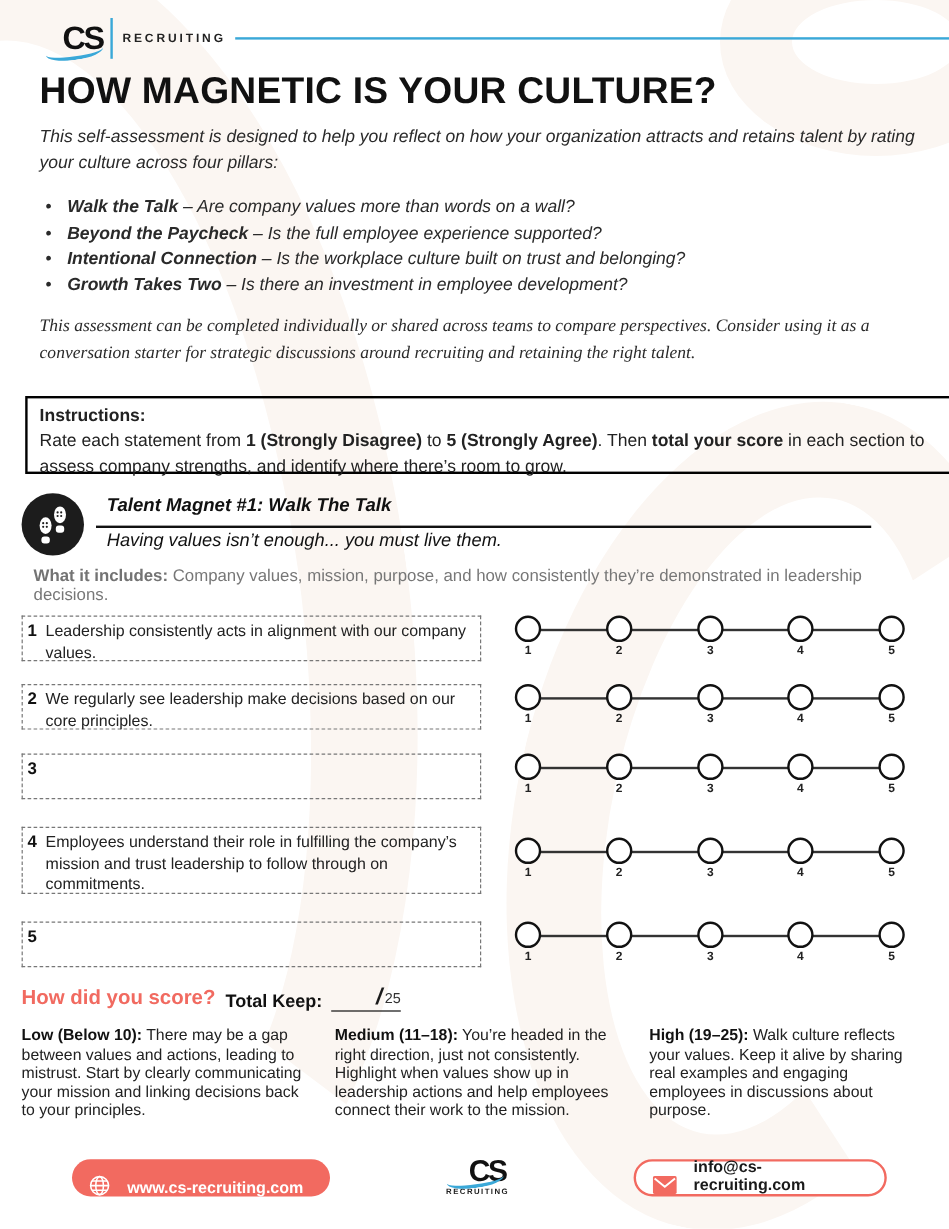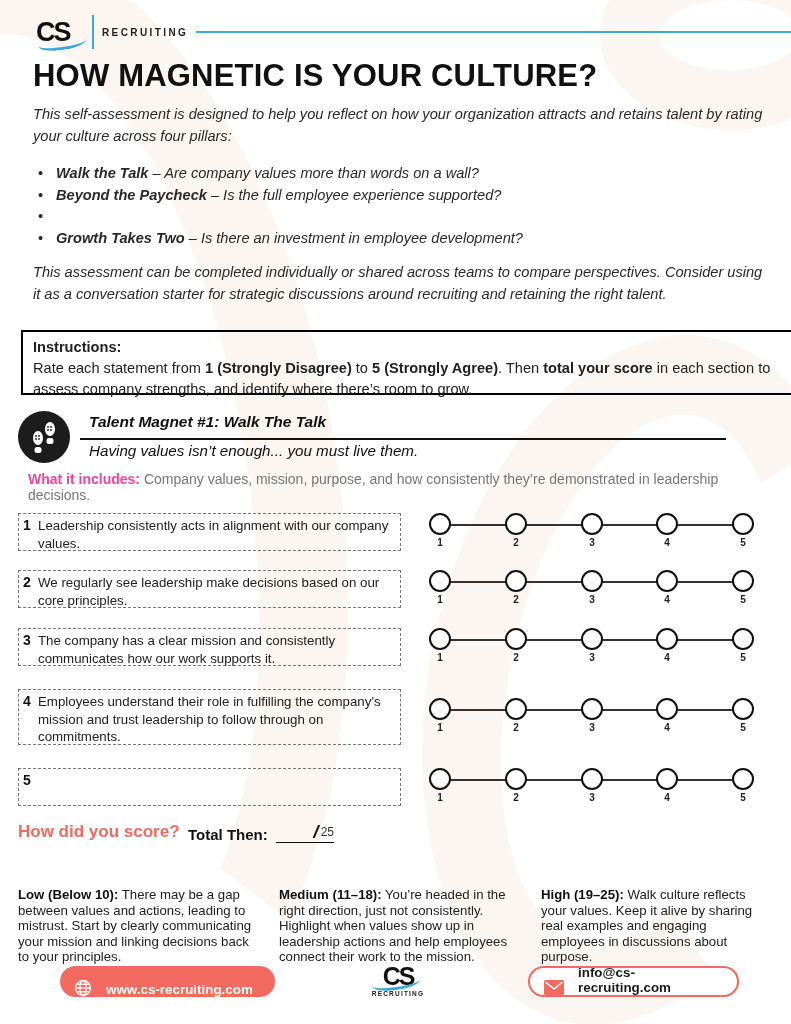--- a/index.html
+++ b/index.html
@@ -9,64 +9,64 @@
   .bg-shape { position: absolute; border-radius: 50%; pointer-events: none; z-index: 0; }
   .bg1 { left: -220px; top: -60px; width: 560px; height: 1120px; border: 90px solid #fbf6f2; border-left-color: transparent; border-bottom-color: transparent; transform: rotate(-8deg); }
   .bg2 { left: 430px; top: 330px; width: 420px; height: 700px; border: 80px solid #fbf6f2; border-right-color: transparent; transform: rotate(12deg); }
   .bg3 { left: 600px; top: -60px; width: 260px; height: 190px; border: 60px solid #fbf6f2; }
 
   .content { position: relative; z-index: 1; }
 
   
   .header { position: absolute; left: 36px; top: 14px; width: 755px; height: 36px; display: flex; align-items: center; }
   .logo { position: relative; width: 50px; height: 36px; }
-  .logo-text { font-family: "Liberation Sans", sans-serif; font-weight: 900; font-size: 27px; letter-spacing: -2px; color: #111; line-height: 36px; }
+  .logo-text { font-family: "Liberation Sans", sans-serif; font-weight: 900; font-size: 27px; letter-spacing: -2px; color: #111; line-height: 36px; margin-left: 16px; }
   .logo-swoosh { position: absolute; left: 2px; top: 22px; width: 48px; height: 14px; border-bottom: 3px solid #3aa8d8; border-radius: 0 0 50% 50%; transform: rotate(-8deg); }
   .logo-divider { width: 2px; height: 34px; background: #3aa8d8; margin: 0 8px 0 6px; }
   .logo-sub { font-size: 10px; font-weight: 700; letter-spacing: 2.4px; color: #222; }
   .header-line { flex: 1; height: 2px; background: #3aa8d8; margin-left: 8px; }
 
   h1 { position: absolute; left: 33px; top: 58px; font-size: 31px; font-weight: 900; letter-spacing: 0.2px; color: #111; }
 
   .intro { position: absolute; left: 33px; top: 103px; width: 730px; font-size: 14.6px; font-style: italic; line-height: 22px; color: #2a2a2a; }
   .pillars { position: absolute; left: 38px; top: 163px; width: 720px; list-style: none; }
   .pillars li { font-size: 14.6px; font-style: italic; line-height: 21.5px; color: #2a2a2a; display: flex; }
   .pillars li .dot { width: 18px; font-style: normal; }
   .pillars li b { font-weight: 700; }
-  .closing { position: absolute; left: 33px; top: 261px; width: 730px; font-size: 14.6px; font-style: italic; line-height: 22px; color: #2a2a2a; }
+  .closing { position: absolute; left: 33px; top: 261px; width: 730px; font-size: 14.6px; font-style: italic; line-height: 22px; color: #2a2a2a; font-family: Liberation Serif, serif; }
 
   .instructions { position: absolute; left: 21px; top: 330px; width: 772px; height: 65px; border: 2px solid #000000; padding: 5px 10px; font-size: 14.6px; line-height: 21px; color: #222; }
   .instructions .ititle { font-weight: 700; display: block; }
   .instructions b { font-weight: 700; }
 
   
   .section-icon { position: absolute; left: 18px; top: 411px; width: 52px; height: 52px; border-radius: 50%; background: #1c1c1c; }
   .section-title { position: absolute; left: 89px; top: 413px; font-size: 15.5px; font-weight: 700; color: #111; font-style: italic; }
   .section-rule { position: absolute; left: 80px; top: 438px; width: 646px; height: 2px; background: #111; }
   .section-sub { position: absolute; left: 89px; top: 442px; font-size: 15.2px; font-style: italic; color: #111; }
   .includes { position: absolute; left: 28px; top: 471px; width: 720px; font-size: 14px; line-height: 16px; color: #777; }
-  .includes b { font-weight: 700; color: #ec4899; }
+  .includes b { font-weight: 700; color: #737373; }
 
   
   .stmt { position: absolute; left: 18px; width: 383px; border: 1px dashed #777; padding: 3px 6px 3px 4px; font-size: 13.3px; line-height: 17.5px; color: #222; display: flex; }
   .stmt .num { width: 15px; flex: none; font-weight: 900; font-size: 14px; color: #111; }
   .scale { position: absolute; left: 428px; width: 330px; height: 38px; }
   .scale .line { position: absolute; left: 12px; right: 12px; top: 11px; height: 2px; background: #333; }
   .scale .opt { position: absolute; top: 0; width: 24px; text-align: center; }
   .scale .circle { width: 22px; height: 22px; border: 2px solid #111; border-radius: 50%; background: #fff; margin: 0 auto; }
   .scale .lbl { font-size: 10px; font-weight: 700; color: #222; margin-top: 2px; }
 
   
   .how { position: absolute; left: 18px; top: 822px; font-size: 17px; font-weight: 700; color: #f16a60; }
   .total { position: absolute; left: 188px; top: 826px; font-size: 15px; font-weight: 700; color: #111; }
   .total-blank { position: absolute; left: 276px; top: 821px; width: 58px; height: 22px; border-bottom: 1.5px solid #111; display: flex; justify-content: flex-end; align-items: flex-end; }
   .slash { font-size: 19px; font-weight: 700; font-style: italic; margin-right: 2px; line-height: 20px; }
   .of { font-size: 12px; color: #333; line-height: 20px; }
 
-  .tier { position: absolute; top: 855px; font-size: 13.2px; line-height: 15.5px; color: #222; margin-top: 32px; }
+  .tier { position: absolute; top: 855px; font-size: 13.2px; line-height: 15.5px; color: #222; }
   .tier b { font-weight: 700; color: #111; }
 
   
   .pill { position: absolute; top: 966px; height: 31px; border-radius: 16px; display: flex; align-items: flex-end; padding: 0 14px; font-size: 13.4px; font-weight: 700; }
   .pill-web { left: 60px; width: 215px; background: #f26a60; color: #fff; }
   .pill-mail { left: 528px; width: 211px; background: #fff; border: 2px solid #f26a60; color: #1a1a1a; }
   .pill .ico { margin-right: 14px; display: inline-flex; }
   .foot-logo { position: absolute; left: 368px; top: 962px; width: 60px; height: 40px; text-align: center; }
   .foot-logo .logo-text { font-size: 25px; line-height: 28px; }
   .foot-logo .foot-sub { font-size: 6.5px; font-weight: 700; letter-spacing: 1.2px; color: #222; }
@@ -98,20 +98,21 @@
     <li>
         <span class="dot">•</span>
         <span><b>Walk the Talk</b><span> – Are company values more than words on a wall?</span></span>
       </li>
     <li>
         <span class="dot">•</span>
         <span><b>Beyond the Paycheck</b><span> – Is the full employee experience supported?</span></span>
       </li>
     <li>
         <span class="dot">•</span>
+        <span><b>Intentional Connection</b><span> – Is the workplace culture built on trust and belonging?</span></span>
       </li>
     <li>
         <span class="dot">•</span>
         <span><b>Growth Takes Two</b><span> – Is there an investment in employee development?</span></span>
       </li>
   </ul>
 
   <p class="closing">This assessment can be completed individually or shared across teams to compare perspectives. Consider using it as a conversation starter for strategic discussions around recruiting and retaining the right talent.</p>
 
   <div class="instructions">
@@ -147,21 +148,20 @@
   <div class="stmt" style="top:513px;height:38px;">
       <span class="num">1</span>
       <span>Leadership consistently acts in alignment with our company values.</span>
     </div>
   <div class="stmt" style="top:570px;height:38px;">
       <span class="num">2</span>
       <span>We regularly see leadership make decisions based on our core principles.</span>
     </div>
   <div class="stmt" style="top:628px;height:38px;">
       <span class="num">3</span>
-      <span>The company has a clear mission and consistently communicates how our work supports it.</span>
     </div>
   <div class="stmt" style="top:689px;height:56px;">
       <span class="num">4</span>
       <span>Employees understand their role in fulfilling the company’s mission and trust leadership to follow through on commitments.</span>
     </div>
   <div class="stmt" style="top:768px;height:38px;">
       <span class="num">5</span>
     </div>
 
   <div class="scale" style="top:513px;">
@@ -274,21 +274,21 @@
         <div class="circle"></div>
         <div class="lbl">4</div>
       </div>
     <div class="opt" style="left:303px;">
         <div class="circle"></div>
         <div class="lbl">5</div>
       </div>
   </div>
 
   <div class="how">How did you score?</div>
-  <div class="total">Total Then:</div>
+  <div class="total">Total Keep:</div>
   <div class="total-blank">
     <span></span>
     <span class="slash">/</span>
       <span class="of">25</span>
   </div>
 
   <div class="tier" style="left:18px;width:240px;"><b>Low (Below 10):</b><span> There may be a gap between values and actions, leading to mistrust. Start by clearly communicating your mission and linking decisions back to your principles.</span></div>
   <div class="tier" style="left:279px;width:244px;"><b>Medium (11–18):</b><span> You’re headed in the right direction, just not consistently. Highlight when values show up in leadership actions and help employees connect their work to the mission.</span></div>
   <div class="tier" style="left:541px;width:230px;"><b>High (19–25):</b><span> Walk culture reflects your values. Keep it alive by sharing real examples and engaging employees in discussions about purpose.</span></div>
 

